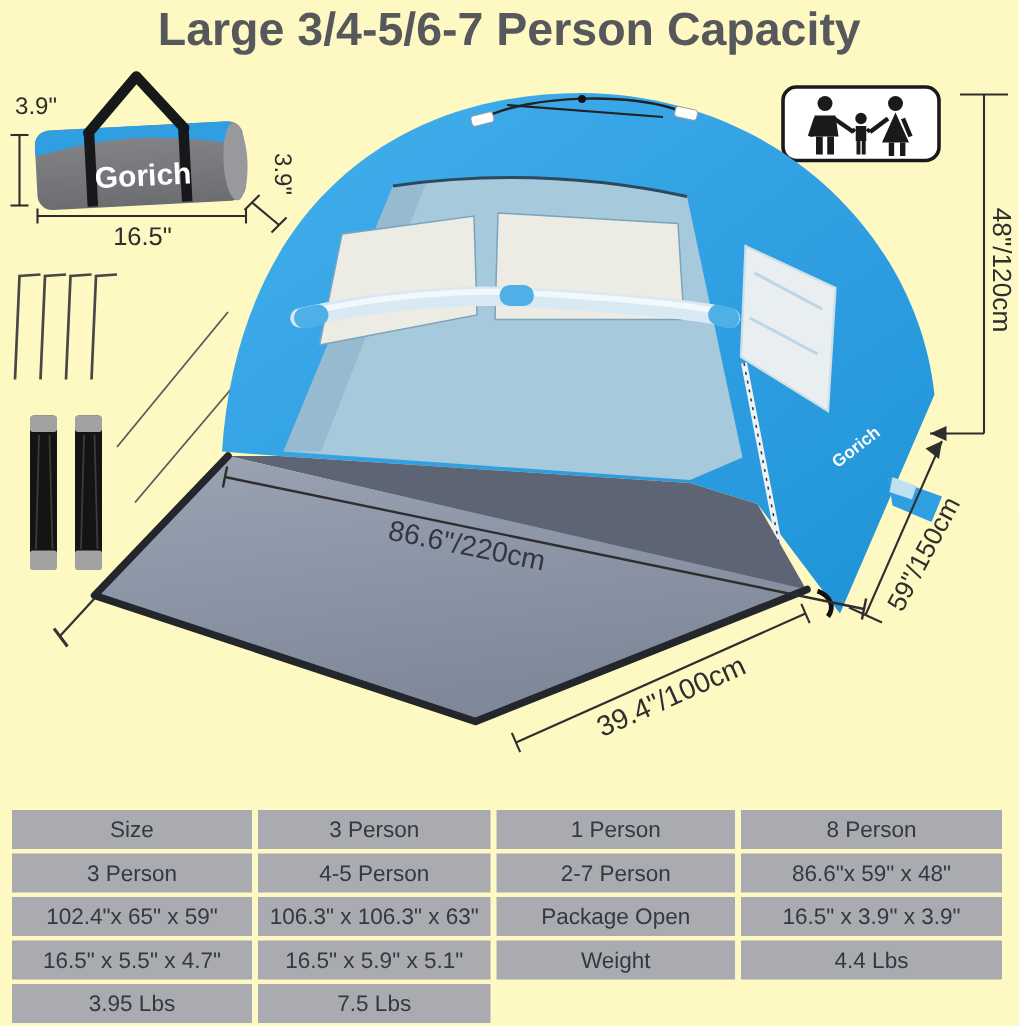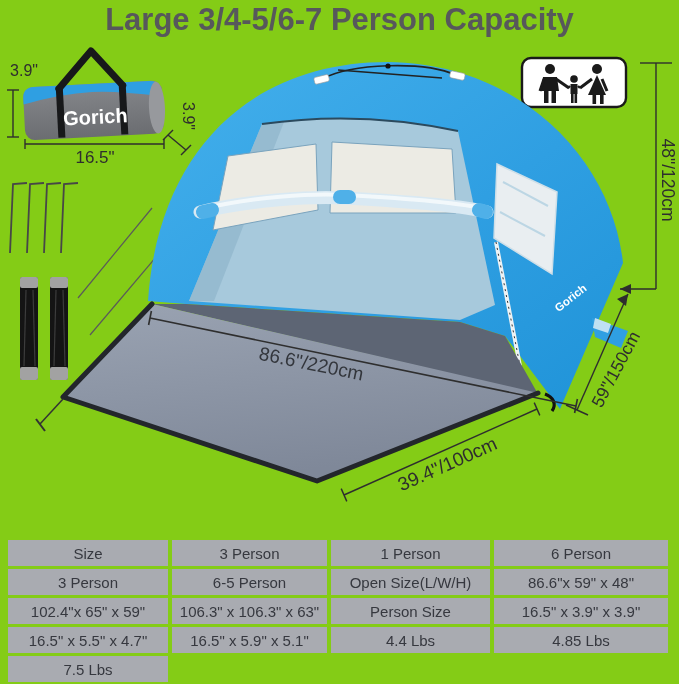--- a/index.html
+++ b/index.html
@@ -1,16 +1,16 @@
 <!DOCTYPE html>
 <html><head>
 <meta charset="utf-8">
 <style>
   html,body{margin:0;padding:0;background:#fff;}
-  #stage{position:relative;width:679px;height:684px;background:#84cc16;overflow:hidden;
+  #stage{position:relative;width:679px;height:684px;background:#fef9c3;overflow:hidden;
          font-family:"Liberation Sans",sans-serif;}
   .title{position:absolute;top:2px;left:0;width:679px;text-align:center;
          font-size:31px;font-weight:bold;color:#57585b;letter-spacing:0px;}
   #art{position:absolute;top:0;left:0;}
   
   .spec-table{position:absolute;top:540px;left:8px;width:576px;
               display:grid;grid-template-columns:160px 155px 159px 174px;
               grid-auto-rows:26px;column-gap:4px;row-gap:3px;}
   .cell{background:#a9abb1;color:#36383f;font-size:15px;
         display:flex;align-items:center;justify-content:center;white-space:nowrap;}
@@ -188,32 +188,33 @@
     <text x="662" y="180" text-anchor="middle" font-size="17.5" fill="#2e2e2e" transform="rotate(90 662 180)">48"/120cm</text>
     <text x="621" y="372" text-anchor="middle" font-size="17.5" fill="#2e2e2e" transform="rotate(-62 621 372)">59"/150cm</text>
     <text x="310" y="370" text-anchor="middle" font-size="19" fill="#33363c" transform="rotate(11.5 310 370)">86.6"/220cm</text>
     <text x="450" y="470" text-anchor="middle" font-size="19" fill="#2e2e2e" transform="rotate(-24 450 470)">39.4"/100cm</text>
   </svg>
 
   <div class="spec-table">
     <div class="cell">Size</div>
     <div class="cell">3 Person</div>
     <div class="cell">1 Person</div>
-    <div class="cell">6 Person</div>
+    <div class="cell">8 Person</div>
 
     <div class="cell">3 Person</div>
-    <div class="cell">6-5 Person</div>
-
-    <div class="cell">Open Size(L/W/H)</div>
+    <div class="cell">4-5 Person</div>
+    <div class="cell">2-7 Person</div>
+
     <div class="cell">86.6"x 59" x 48"</div>
     <div class="cell">102.4"x 65" x 59"</div>
     <div class="cell">106.3" x 106.3" x 63"</div>
 
-    <div class="cell">Person Size</div>
+    <div class="cell">Package Open</div>
     <div class="cell">16.5" x 3.9" x 3.9"</div>
     <div class="cell">16.5" x 5.5" x 4.7"</div>
     <div class="cell">16.5" x 5.9" x 5.1"</div>
 
+    <div class="cell">Weight</div>
     <div class="cell">4.4 Lbs</div>
-    <div class="cell">4.85 Lbs</div>
+    <div class="cell">3.95 Lbs</div>
     <div class="cell">7.5 Lbs</div>
   </div>
 </div>
 
 </body></html>

